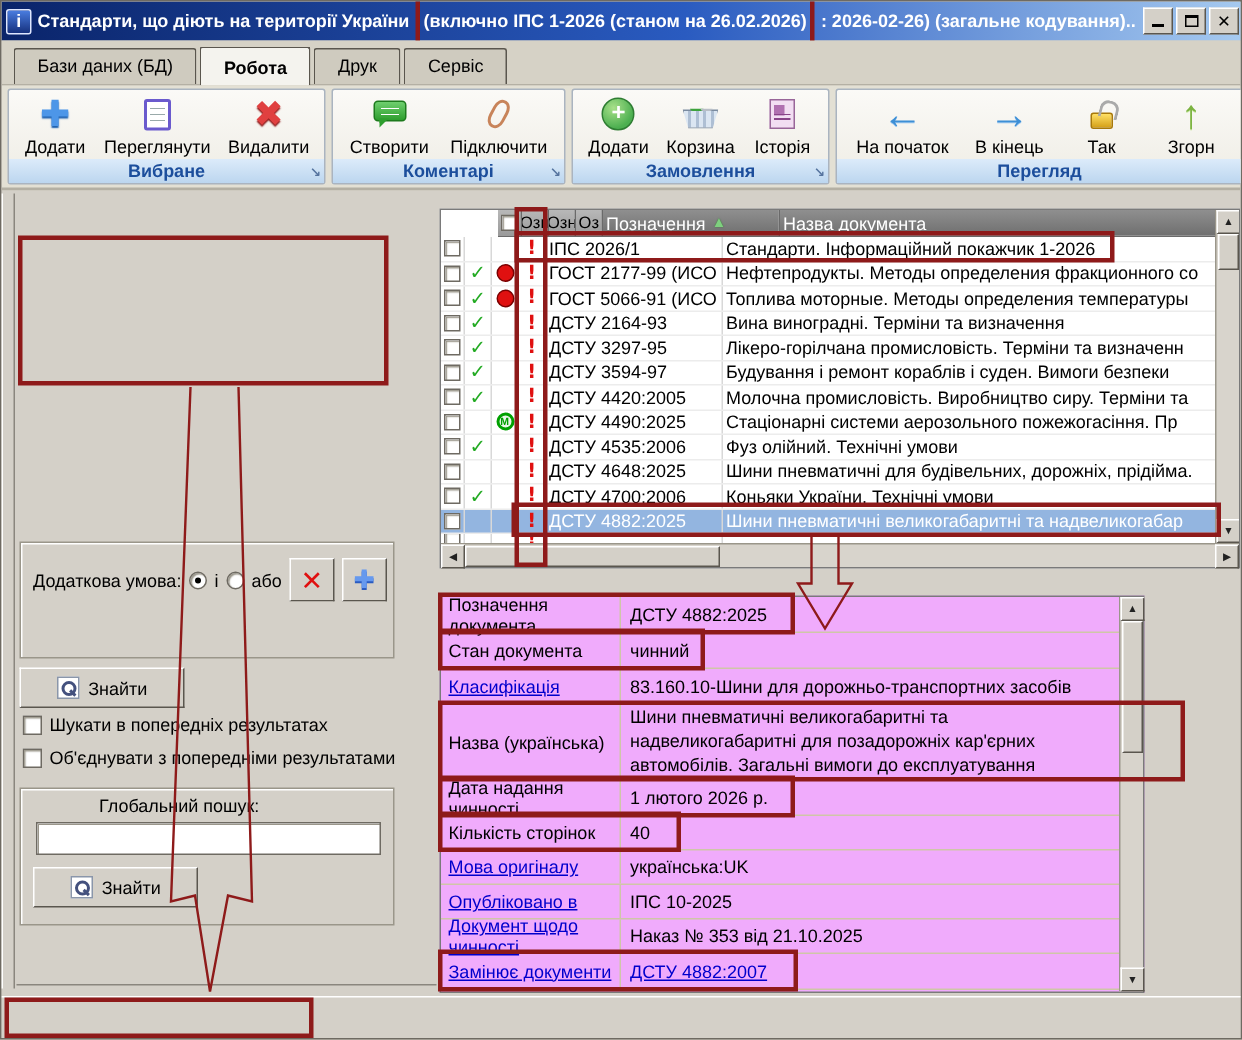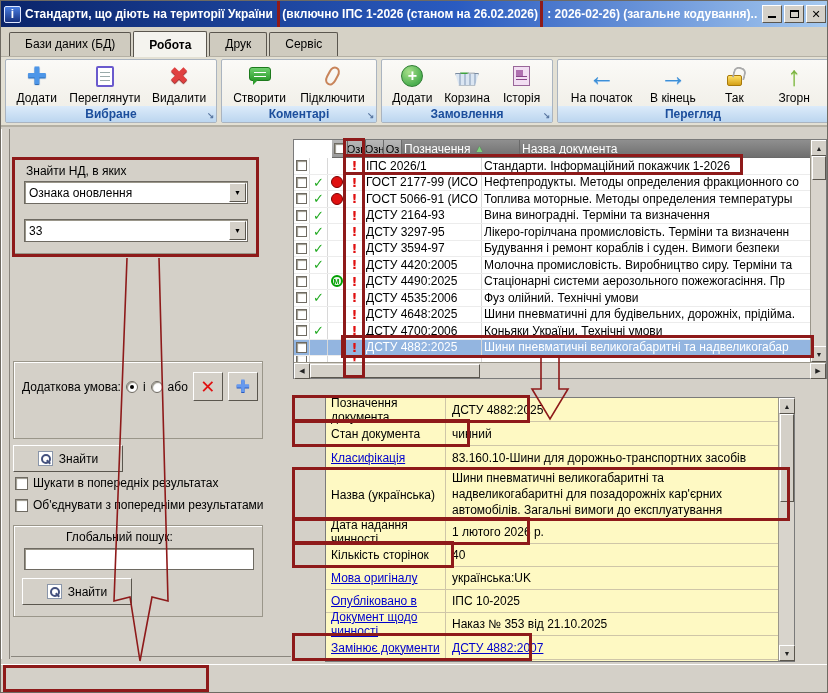--- a/index.html
+++ b/index.html
@@ -120,21 +120,21 @@
   .vscroll{width:16px;flex:none;background:#d8d4cc;display:flex;flex-direction:column;border-left:1px solid #9a968a;}
   .hscroll{height:16px;flex:none;background:#d8d4cc;display:flex;border-top:1px solid #9a968a;}
   .sbtn{width:16px;height:16px;background:#d4d0c8;border:1px solid;border-color:#fff #5a564e #5a564e #fff;
     display:flex;align-items:center;justify-content:center;font-size:7px;color:#222;flex:none;}
   .sthumb-v{width:14px;margin:0 1px;background:#d4d0c8;border:1px solid;border-color:#fff #5a564e #5a564e #fff;}
   .sthumb-h{height:14px;margin:1px 0;background:#d4d0c8;border:1px solid;border-color:#fff #5a564e #5a564e #fff;}
   .sfill{flex:1;}
   
   .splitter{position:absolute;left:292px;top:252px;width:534px;height:18px;}
   
-  .details{position:absolute;left:292px;top:270px;width:470px;height:265px;border:1px solid #7a7a7a;background:#fef9c3;display:flex;margin-left:32px;}
+  .details{position:absolute;left:292px;top:270px;width:470px;height:265px;border:1px solid #7a7a7a;background:#f0abfc;display:flex;}
   .drows{flex:1;display:flex;flex-direction:column;overflow:hidden;}
   .drow{display:flex;flex:none;border-bottom:1px solid #cfc6a8;}
   .dlabel{width:120px;flex:none;border-right:1px solid #cfc6a8;display:flex;align-items:center;padding:1px 5px;}
   .dvalue{flex:1;display:flex;align-items:center;padding:1px 6px;line-height:16px;}
   .dvalue.top{align-items:flex-end;padding-top:2px;}
   a.dlink{color:#0000cc;text-decoration:underline;cursor:pointer;}
   
   .statusbar{position:absolute;left:0;top:663px;width:828px;height:30px;background:#d4d0c8;border-top:1px solid #fff;}
   .spanel{position:absolute;top:4px;height:23px;border:1px solid;border-color:#8a867e #fff #fff #8a867e;
     display:flex;align-items:center;padding:0 6px;white-space:nowrap;overflow:hidden;margin-top:36px;}
@@ -276,31 +276,20 @@
           <span>Перегляд</span>
         </div>
       </div>
     </div>
 
   <div class="content">
     <div class="left-strip"></div>
 
     <div class="left-panel">
 
-      <div class="grp" style="left:2px;top:25px;width:246px;height:96px;">
-        <span class="grp-label">Знайти НД, в яких</span>
-        <div class="combo" style="left:10px;top:22px;width:224px;">
-          <span class="combo-val">Ознака оновлення</span>
-          <span class="combo-btn">▼</span>
-        </div>
-        <div class="combo" style="left:10px;top:60px;width:224px;">
-          <span class="combo-val">33</span>
-          <span class="combo-btn">▼</span>
-        </div>
-      </div>
 
       <div class="grp" style="left:2px;top:228px;width:250px;height:78px;">
         <div class="hrow" style="position:absolute;left:8px;top:10px;right:4px;">
           <span>Додаткова умова:</span>
           <span class="radio checked"></span>
           <span>і</span>
           <span class="radio"></span>
           <span>або</span>
           <span class="btn" style="width:30px;height:29px;">
               <span class="i-xred">✕</span>

